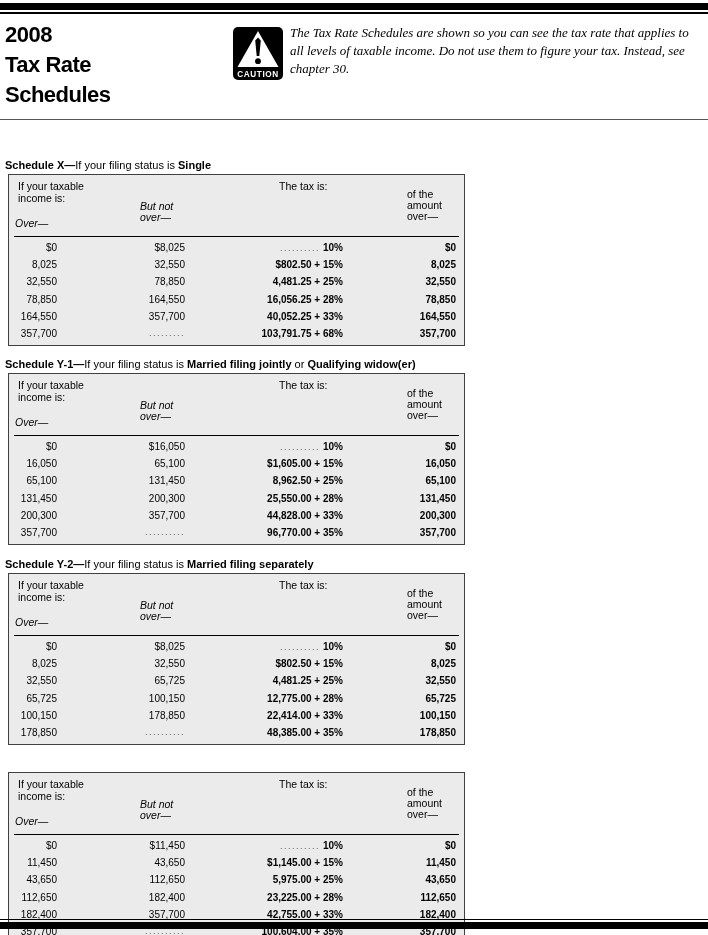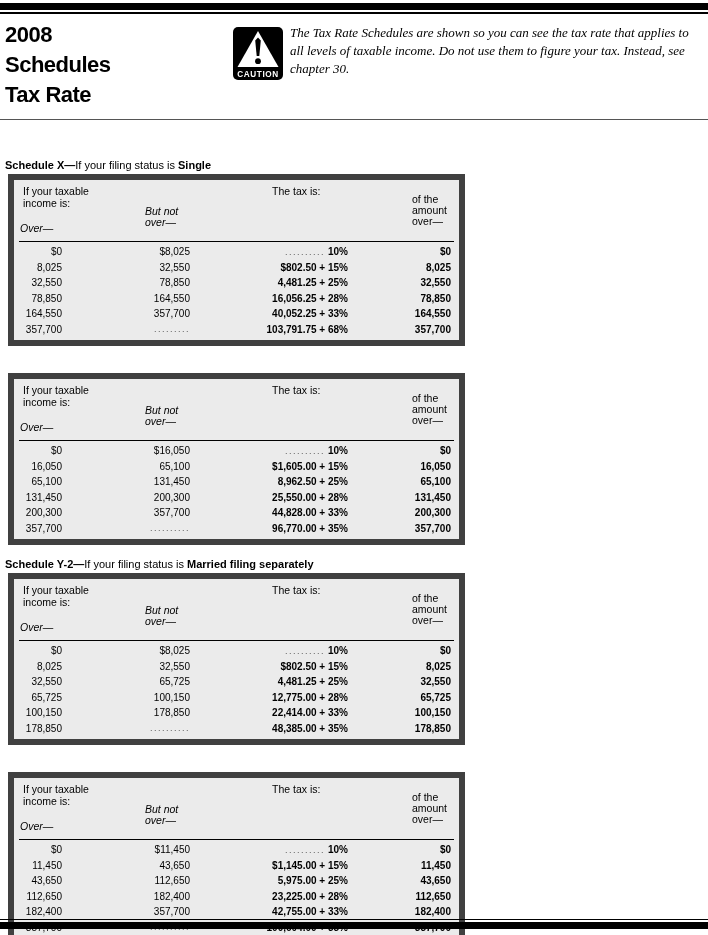--- a/index.html
+++ b/index.html
@@ -19,24 +19,24 @@
   .caution{position:absolute;left:233px;top:27px;width:50px;height:46px;}
   .caution-note{position:absolute;left:290px;top:24px;width:414px;margin:0;
                 font-family:"Liberation Serif",serif;font-style:italic;
                 font-size:13px;line-height:18px;}
 
   
   .section{position:absolute;left:8px;width:457px;height:190px;margin-top:28px;}
   .sched-label{position:absolute;left:-3px;top:0;font-size:11px;white-space:nowrap;}
   .sched-label .b{font-weight:bold;}
   .taxtable{position:absolute;left:0;top:15px;width:457px;height:172px;
-            background:#ebebeb;border:6px solid #404040;box-sizing:border-box;}
+            background:#ebebeb;border:1px solid #404040;box-sizing:border-box;}
   .thead{position:relative;height:60px;font-size:10.5px;line-height:12px;}
   .h-taxable{position:absolute;left:9px;top:5px;width:85px;}
-  .h-taxis{position:absolute;left:258px;top:5px;text-align:right;}
+  .h-taxis{position:absolute;left:270px;top:5px;text-align:right;}
   .h-butnot{position:absolute;left:131px;top:26px;width:50px;font-style:italic;line-height:11px;}
   .h-ofamount{position:absolute;left:398px;top:14px;width:52px;line-height:11px;}
   .h-over{position:absolute;left:6px;top:42px;font-style:italic;}
   .hrule{position:absolute;left:5px;right:5px;top:61px;height:1px;background:#000;}
   .tbody{position:absolute;left:0;right:0;top:62px;bottom:0;display:flex;
          flex-direction:column;justify-content:space-between;padding:2px 0 3px;}
   .row{display:grid;grid-template-columns:48px 128px 158px 1fr;
        padding-right:8px;font-size:10px;height:17px;align-items:center;}
   .c{text-align:right;white-space:nowrap;}
   .c3,.c4{font-weight:bold;}
@@ -44,22 +44,22 @@
   .dotcell{color:#555;letter-spacing:1.5px;font-size:9px;}
 </style>
 </head>
 <body>
 
 <div class="bar-top-thick"></div>
 <div class="bar-top-thin"></div>
 
 <div class="title">
   <div>2008</div>
+  <div>Tax Rate</div>
   <div>Schedules</div>
-  <div>Tax Rate</div>
 </div>
 
 <div class="caution">
   <svg width="50" height="53" viewBox="0 0 50 53">
     <rect x="0" y="0" width="50" height="53" rx="5" fill="#000"></rect>
     <path d="M25 4 L45.5 40 L4.5 40 Z" fill="#fff"></path>
     <path d="M25 10.5 L27.8 13.5 L26.3 29 L23.7 29 L22.2 13.5 Z" fill="#000"></path>
     <circle cx="25" cy="34.2" r="2.9" fill="#000"></circle>
     <text x="25" y="49.5" text-anchor="middle" fill="#fff" font-family="Liberation Sans, sans-serif" font-size="8.2" font-weight="bold" letter-spacing="0.6">CAUTION</text>
   </svg>
@@ -115,20 +115,21 @@
           <div class="row">
             <span class="c c1">357,700</span>
             <span class="c c2 dotcell">.........</span>
             <span class="c c3"><span class="leader"></span><span>103,791.75 + 68%</span></span>
             <span class="c c4">357,700</span>
           </div>
         </div>
       </div>
     </div>
     <div class="section" style="top: 330px;">
+      <div class="sched-label"><span class="b">Schedule Y-1—</span><span>If your filing status is </span><span class="b">Married filing jointly</span><span> or </span><span class="b">Qualifying widow(er)</span></div>
       <div class="taxtable">
         <div class="thead">
           <div class="h-taxable">If your taxable income is:</div>
           <div class="h-taxis">The tax is:</div>
           <div class="h-butnot">But not over—</div>
           <div class="h-ofamount">of the amount over—</div>
           <div class="h-over">Over—</div>
         </div>
         <div class="hrule"></div>
         <div class="tbody">

